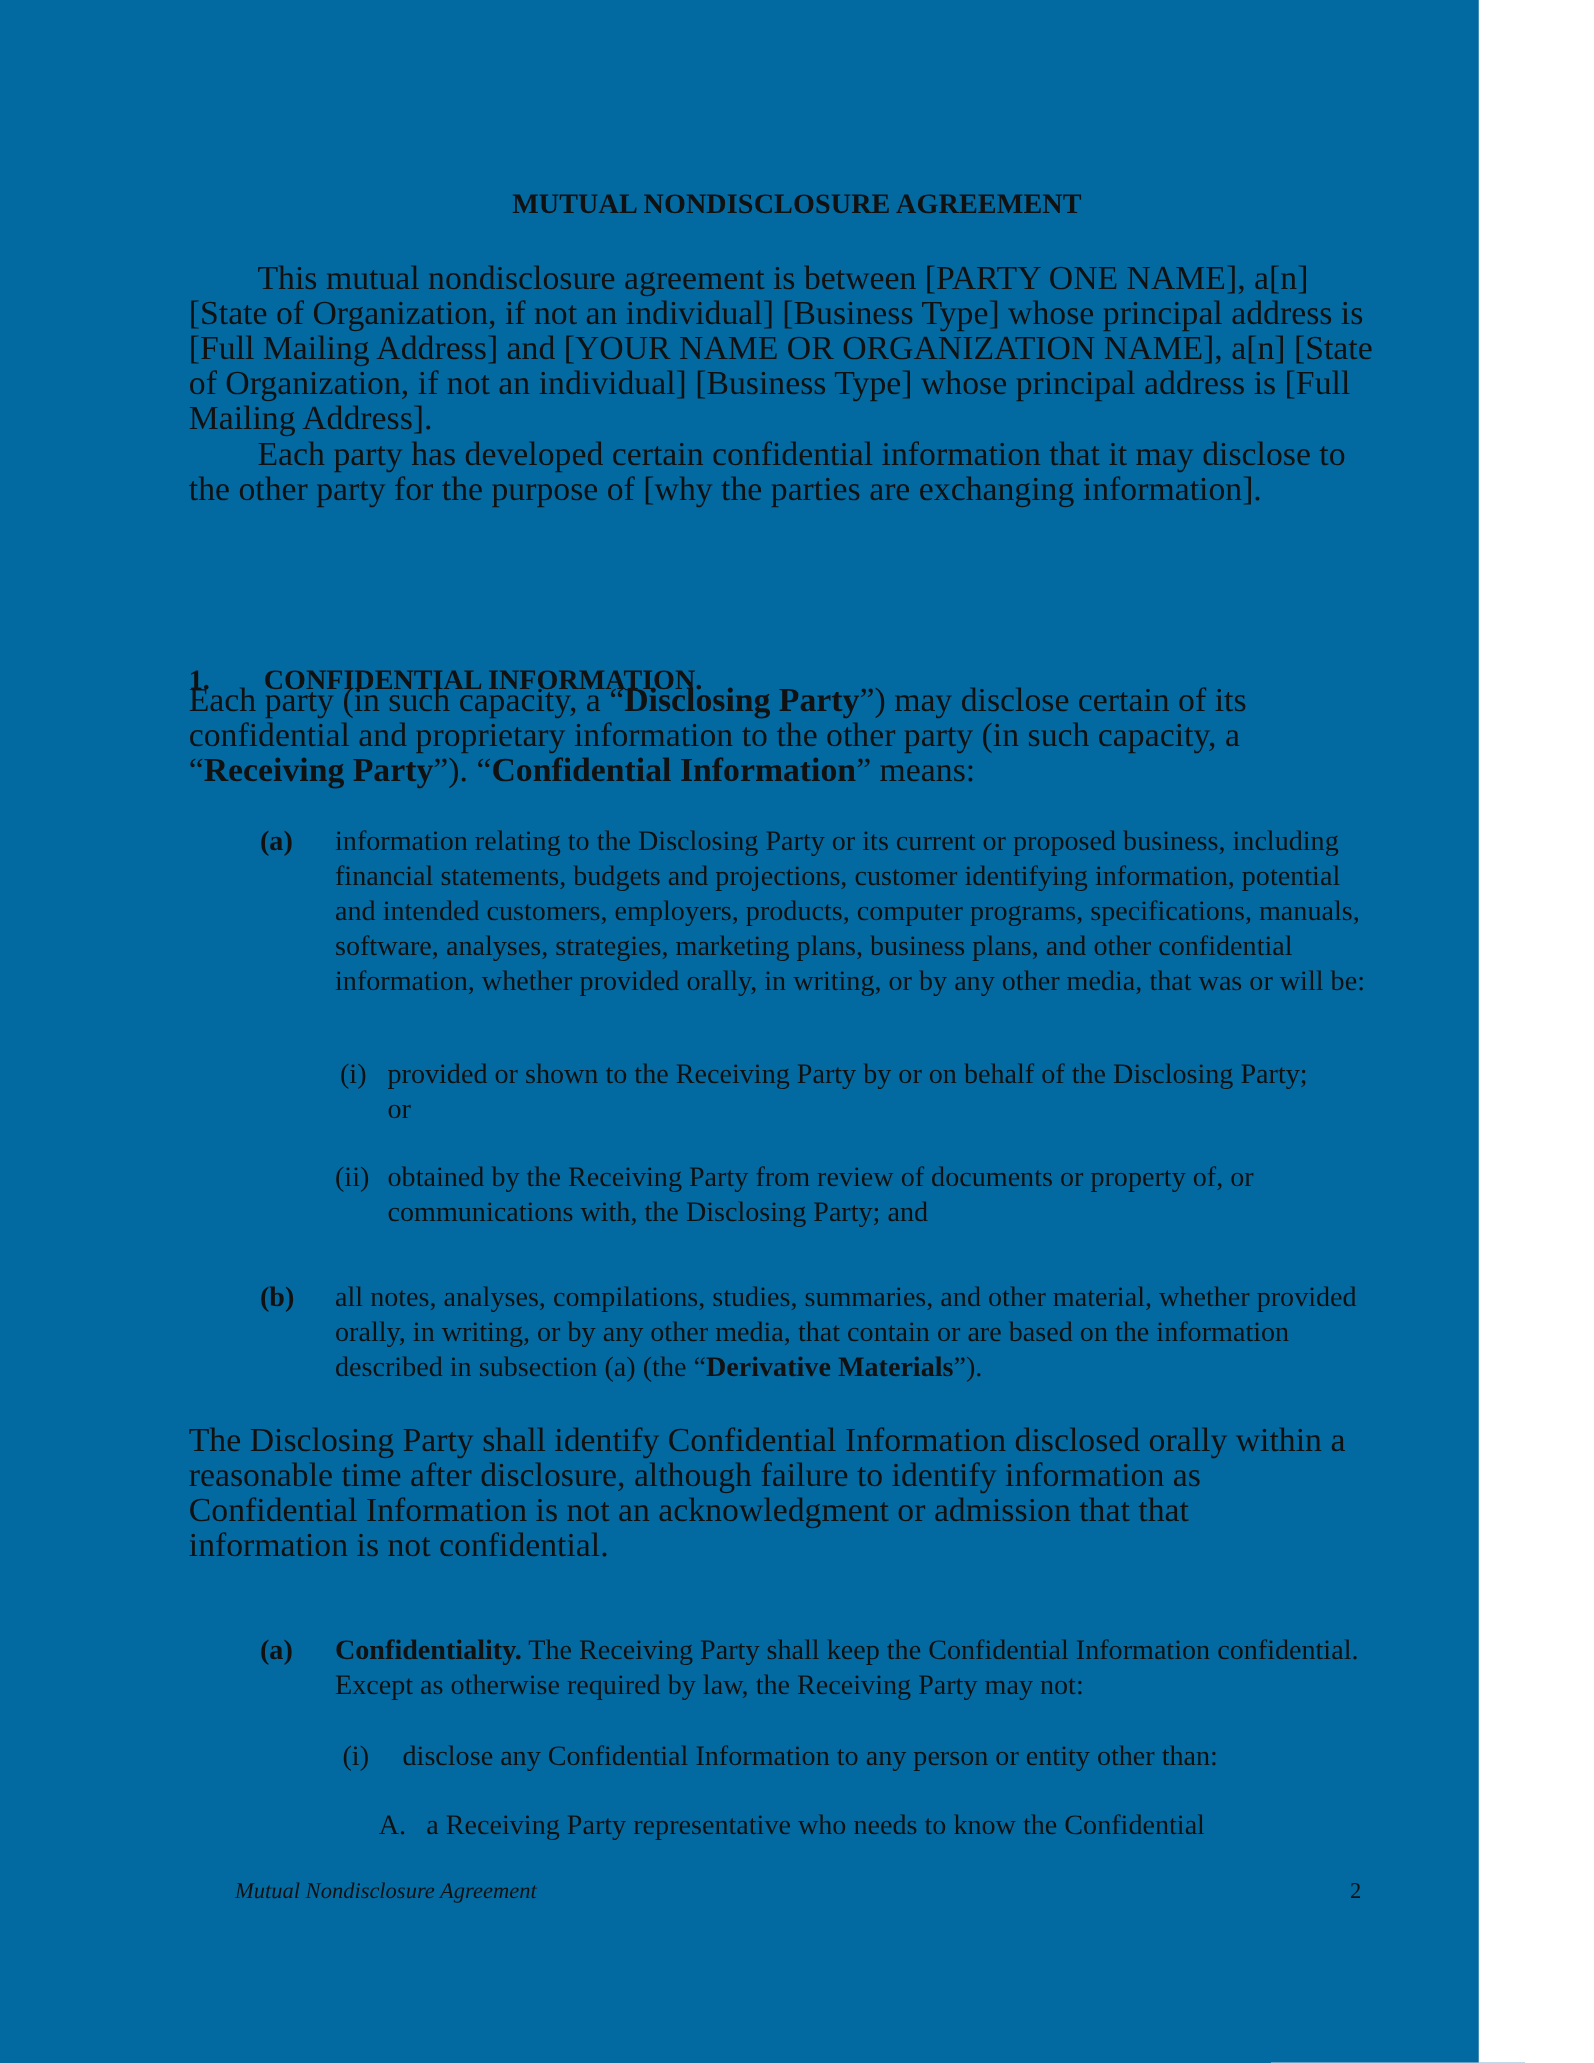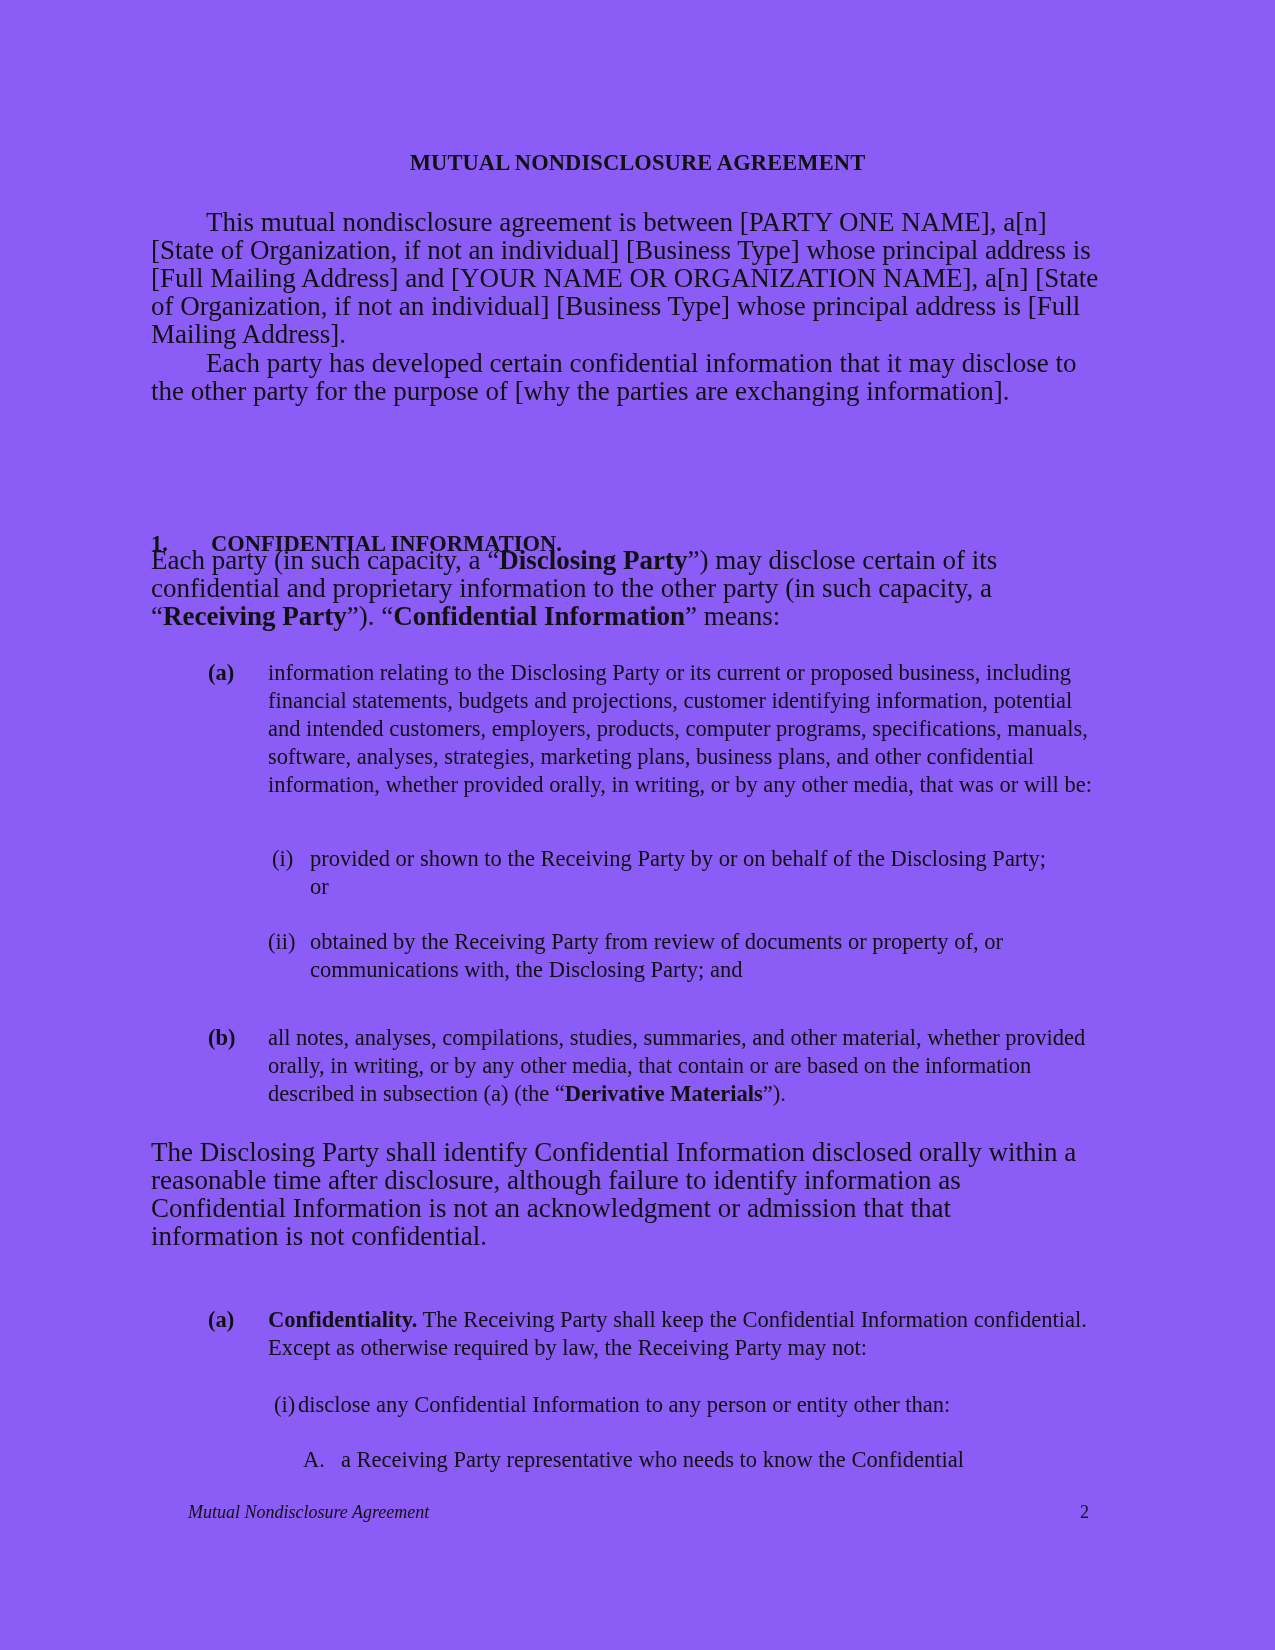--- a/index.html
+++ b/index.html
@@ -11,22 +11,22 @@
     width: 1275px;
     height: 1650px;
     position: relative;
     overflow: hidden;
     font-family: "Liberation Serif", "DejaVu Serif", serif;
     color: #111111;
   }
   .page {
     position: absolute;
     left: 0; top: 0;
-    width: 1275px; height: 1650px;
-    background: #8b5cf6;
+    width: 1183px; height: 1650px;
+    background: #0369a1;
   }
   .title {
     position: absolute;
     left: 0;
     width: 1275px;
     text-align: center;
     top: 150px;
     font-size: 22.5px;
     font-weight: bold;
     letter-spacing: 0.1px;
@@ -119,21 +119,21 @@
   <div class="para" style="top:1138px; width:930px;">The Disclosing Party shall identify Confidential Information disclosed orally within a reasonable time after disclosure, although failure to identify information as Confidential Information is not an acknowledgment or admission that that information is not confidential.</div>
 
 
   <div class="item" style="top:1306px; left:208px; width:900px;">
     <span class="lbl" style="font-weight:bold;">(a)</span>
     <span class="txt" style="left:60px; width:820px;"><b>Confidentiality.</b><span> The Receiving Party shall keep the Confidential Information confidential. Except as otherwise required by law, the Receiving Party may not:</span></span>
   </div>
 
   <div class="item" style="top:1391px; left:274px; width:820px;">
     <span class="lbl">(i)</span>
-    <span class="txt" style="left:24px; width:780px; white-space:nowrap;">disclose any Confidential Information to any person or entity other than:</span>
+    <span class="txt" style="left:48px; width:780px; white-space:nowrap;">disclose any Confidential Information to any person or entity other than:</span>
   </div>
 
   <div class="item" style="top:1446px; left:303px; width:800px;">
     <span class="lbl">A.</span>
     <span class="txt" style="left:38px; width:760px; white-space:nowrap;">a Receiving Party representative who needs to know the Confidential</span>
   </div>
 
   <div class="footer-left">Mutual Nondisclosure Agreement</div>
   <div class="footer-right">2</div>
 

